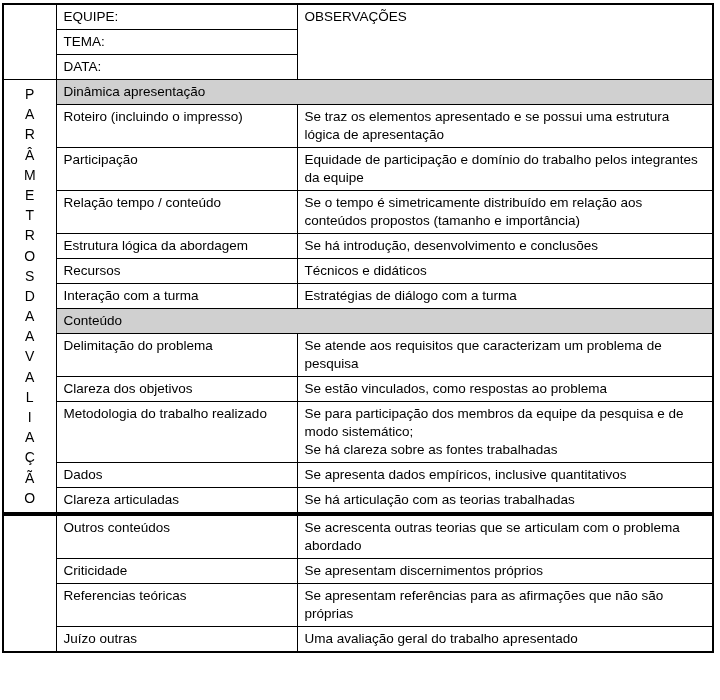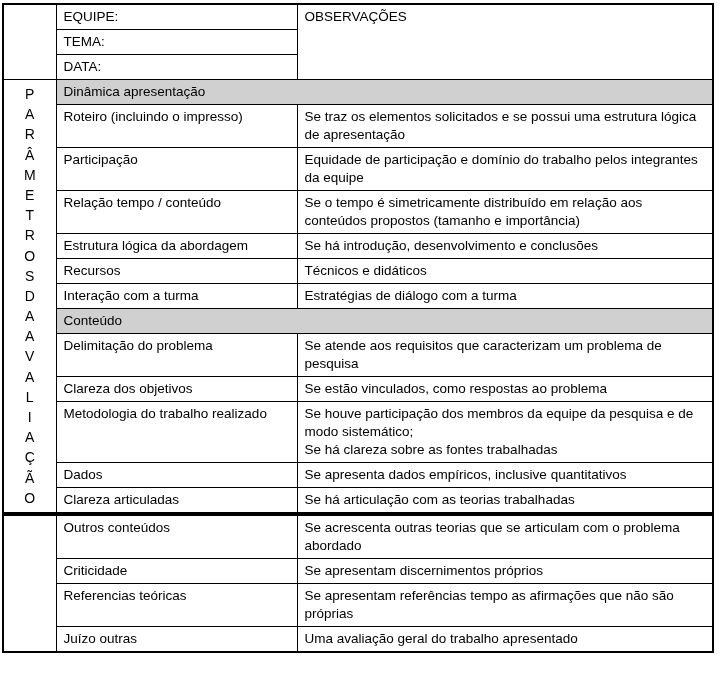--- a/index.html
+++ b/index.html
@@ -107,21 +107,21 @@
               <span>A</span>
               <span>Ç</span>
               <span>Ã</span>
               <span>O</span>
             </div>
           </td>
           <td class="section-row" colspan="2" style="background: rgb(208, 208, 208); margin-left: 12px;">Dinâmica apresentação</td>
         </tr>
         <tr>
           <td>Roteiro (incluindo o impresso)</td>
-          <td>Se traz os elementos solicitados e se possui uma estrutura lógica de apresentação</td>
+          <td>Se traz os elementos apresentado e se possui uma estrutura lógica de apresentação</td>
         </tr>
         <tr>
           <td>Participação</td>
           <td>Equidade de participação e domínio do trabalho pelos integrantes da equipe</td>
         </tr>
         <tr>
           <td>Relação tempo / conteúdo</td>
           <td>Se o tempo é simetricamente distribuído em relação aos conteúdos propostos (tamanho e importância)</td>
         </tr>
         <tr>
@@ -143,21 +143,21 @@
           <td>Delimitação do problema</td>
           <td>Se atende aos requisitos que caracterizam um problema de pesquisa</td>
         </tr>
         <tr>
           <td>Clareza dos objetivos</td>
           <td>Se estão vinculados, como respostas ao problema</td>
         </tr>
         <tr>
           <td>Metodologia do trabalho realizado</td>
           <td>
-            <div>Se houve participação dos membros da equipe da pesquisa e de modo sistemático;</div>
+            <div>Se para participação dos membros da equipe da pesquisa e de modo sistemático;</div>
             <div>Se há clareza sobre as fontes trabalhadas</div>
           </td>
         </tr>
         <tr>
           <td>Dados</td>
           <td>Se apresenta dados empíricos, inclusive quantitativos</td>
         </tr>
         <tr>
           <td>Clareza articuladas</td>
           <td>Se há articulação com as teorias trabalhadas</td>
@@ -176,21 +176,21 @@
           <td class="side-cell" rowspan="4"></td>
           <td>Outros conteúdos</td>
           <td>Se acrescenta outras teorias que se articulam com o problema abordado</td>
         </tr>
         <tr>
           <td>Criticidade</td>
           <td>Se apresentam discernimentos próprios</td>
         </tr>
         <tr>
           <td>Referencias teóricas</td>
-          <td>Se apresentam referências tempo as afirmações que não são próprias</td>
+          <td>Se apresentam referências para as afirmações que não são próprias</td>
         </tr>
         <tr>
           <td>Juízo outras</td>
           <td>Uma avaliação geral do trabalho apresentado</td>
         </tr>
       </tbody>
   </table>
 
 </div>
 

